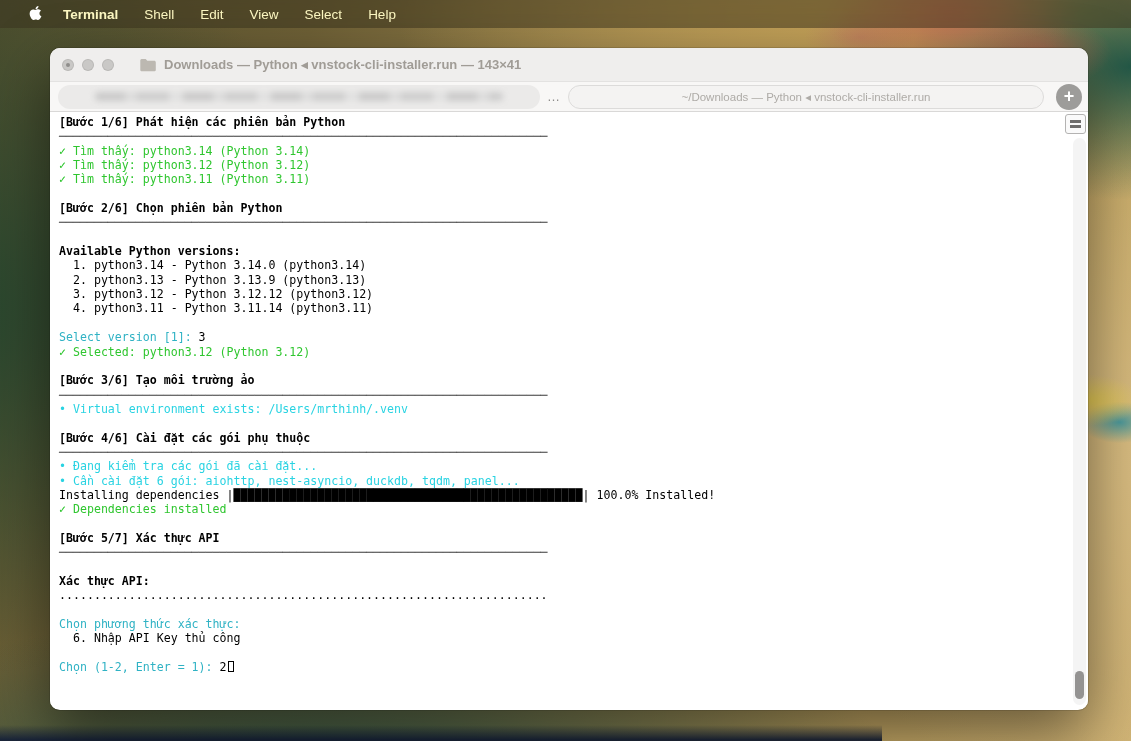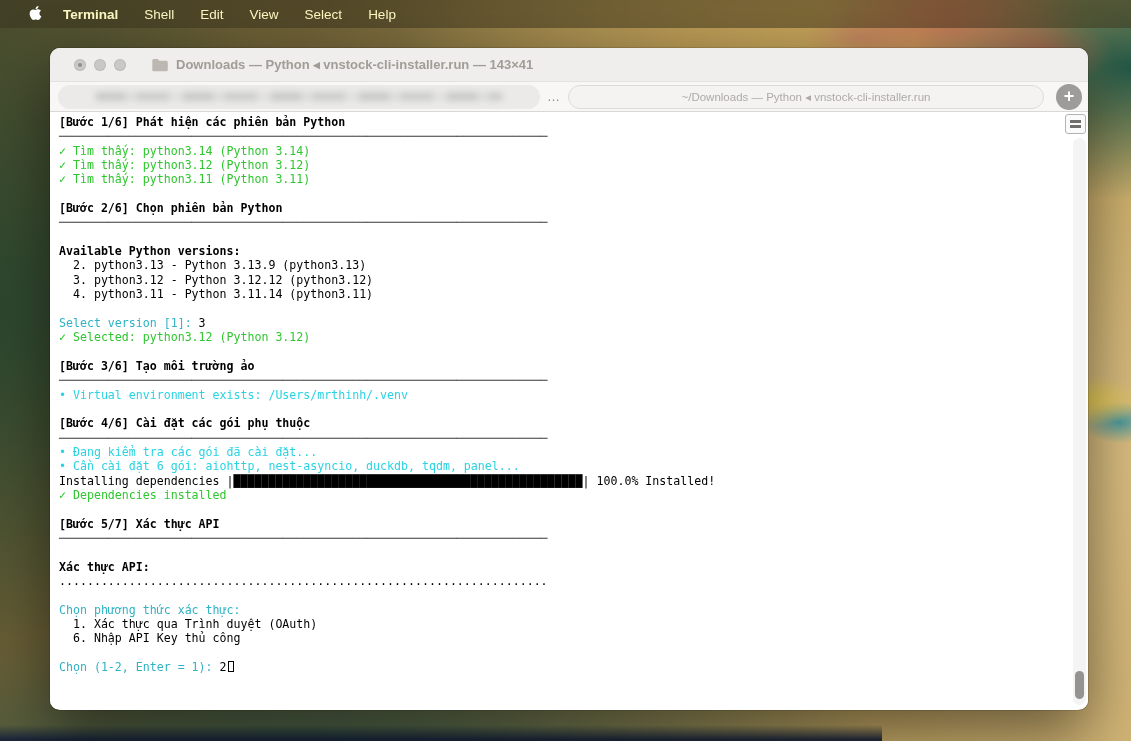--- a/index.html
+++ b/index.html
@@ -31,21 +31,21 @@
   .menubar .apple { margin-left:20px; width:30px; display:flex; justify-content:center; }
   .menubar .apple svg { width:13px; height:16px; fill:#fff; }
   .menu-item { padding:0 13px; height:28px; display:flex; align-items:center; }
   .menu-item.app { font-weight:bold; }
 
   
   .window { position:absolute; left:50px; top:48px; width:1038px; height:662px;
       border-radius:10px; overflow:hidden; background:#fff;
       box-shadow:0 24px 60px rgba(0,0,0,.5), 0 0 0 1px rgba(0,0,0,.12); }
 
-  .titlebar { height:34px; background:#efeeed; display:flex; align-items:center; padding:0 24px;
+  .titlebar { height:34px; background:#efeeed; display:flex; align-items:center; padding:0 12px;
       border-bottom:1px solid #e3e2e1; }
   .lights { display:flex; gap:8px; align-items:center; }
   .light { width:12px; height:12px; border-radius:50%; background:#c9c8c6; border:1px solid rgba(0,0,0,.08); }
   .light.close { display:flex; align-items:center; justify-content:center; }
   .light.close::after { content:""; width:4px; height:4px; border-radius:50%; background:#8f8e8c; }
   .title-group { display:flex; align-items:center; margin-left:26px; gap:7px; min-width:0; }
   .folder-icon svg { width:17px; height:14px; display:block; }
   .window-title { font-size:13px; font-weight:bold; color:#a09c96; white-space:nowrap; }
 
   .tabbar { height:30px; background:#f8f7f6; display:flex; align-items:center; padding:0 6px;
@@ -135,20 +135,21 @@
           <div class="tline"><span class="seg-bold">[Bước 1/6] Phát hiện các phiên bản Python</span></div>
           <div class="tline"><span class="seg-sep">──────────────────────────────────────────────────────────────────────</span></div>
           <div class="tline"><span class="seg-green">✓ Tìm thấy: python3.14 (Python 3.14)</span></div>
           <div class="tline"><span class="seg-green">✓ Tìm thấy: python3.12 (Python 3.12)</span></div>
           <div class="tline"><span class="seg-green">✓ Tìm thấy: python3.11 (Python 3.11)</span></div>
           <div class="tline">&nbsp;</div>
           <div class="tline"><span class="seg-bold">[Bước 2/6] Chọn phiên bản Python</span></div>
           <div class="tline"><span class="seg-sep">──────────────────────────────────────────────────────────────────────</span></div>
           <div class="tline">&nbsp;</div>
           <div class="tline"><span class="seg-bold">Available Python versions:</span></div>
+          <div class="tline"><span class="seg-plain">  1. python3.14 - Python 3.14.0 (python3.14)</span></div>
           <div class="tline"><span class="seg-plain">  2. python3.13 - Python 3.13.9 (python3.13)</span></div>
           <div class="tline"><span class="seg-plain">  3. python3.12 - Python 3.12.12 (python3.12)</span></div>
           <div class="tline"><span class="seg-plain">  4. python3.11 - Python 3.11.14 (python3.11)</span></div>
           <div class="tline">&nbsp;</div>
           <div class="tline"><span class="seg-cyan">Select version [1]: </span><span class="seg-plain">3</span></div>
           <div class="tline"><span class="seg-green">✓ Selected: python3.12 (Python 3.12)</span></div>
           <div class="tline">&nbsp;</div>
           <div class="tline"><span class="seg-bold">[Bước 3/6] Tạo môi trường ảo</span></div>
           <div class="tline"><span class="seg-sep">──────────────────────────────────────────────────────────────────────</span></div>
           <div class="tline"><span class="seg-cyanb">• Virtual environment exists: /Users/mrthinh/.venv</span></div>
@@ -160,21 +161,20 @@
           <div class="tline"><span class="seg-plain">Installing dependencies |</span><span class="seg-plain">██████████████████████████████████████████████████</span><span class="seg-plain">| 100.0% Installed!</span></div>
           <div class="tline"><span class="seg-green">✓ Dependencies installed</span></div>
           <div class="tline">&nbsp;</div>
           <div class="tline"><span class="seg-bold">[Bước 5/7] Xác thực API</span></div>
           <div class="tline"><span class="seg-sep">──────────────────────────────────────────────────────────────────────</span></div>
           <div class="tline">&nbsp;</div>
           <div class="tline"><span class="seg-bold">Xác thực API:</span></div>
           <div class="tline"><span class="seg-plain">......................................................................</span></div>
           <div class="tline">&nbsp;</div>
           <div class="tline"><span class="seg-cyan">Chọn phương thức xác thực:</span></div>
-          <div class="tline"><span class="seg-plain">  1. Xác thực qua Trình duyệt (OAuth)</span></div>
           <div class="tline"><span class="seg-plain">  6. Nhập API Key thủ công</span></div>
           <div class="tline">&nbsp;</div>
           <div class="tline"><span class="seg-cyan">Chọn (1-2, Enter = 1): </span><span class="seg-plain">2</span><span class="seg-cursor"></span></div>
         </div>
       <div class="split-btn">
         <div class="bar"></div>
         <div class="bar"></div>
       </div>
       <div class="scroll-track"></div>
       <div class="scroll-thumb"></div>

